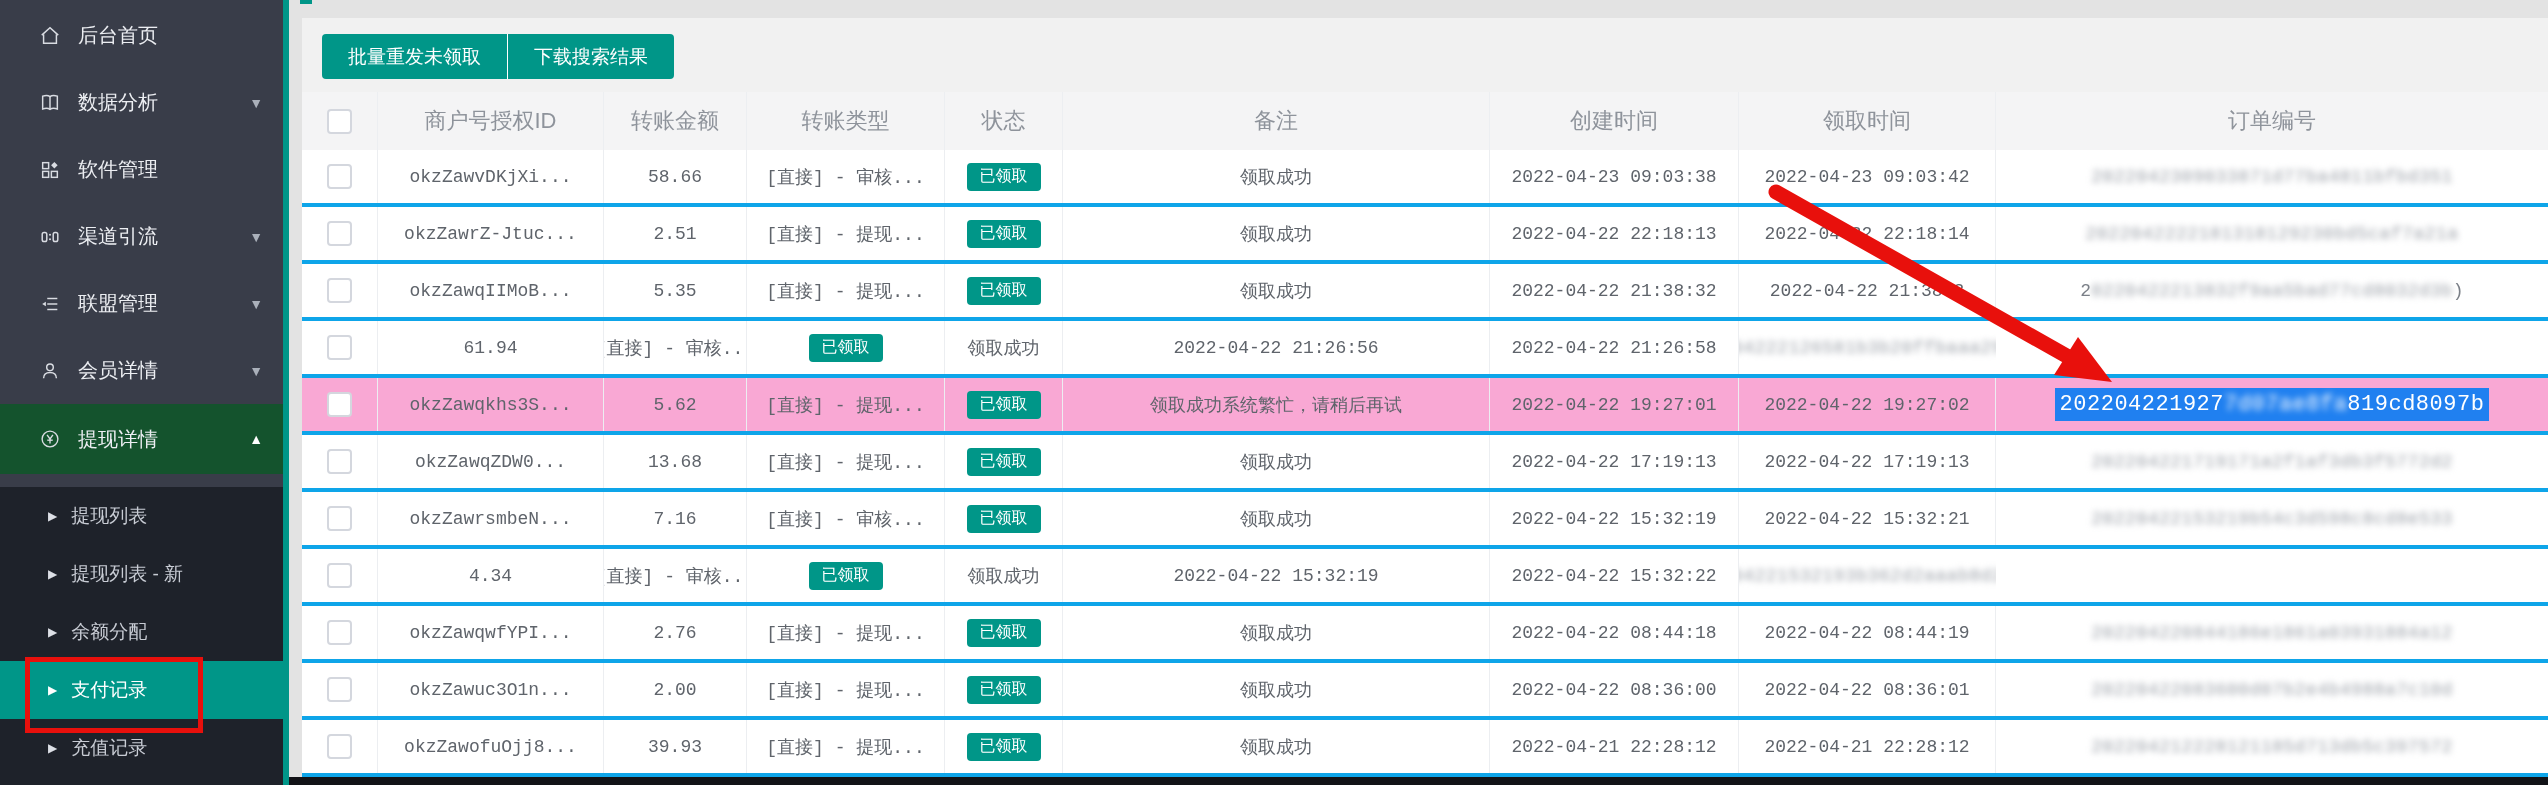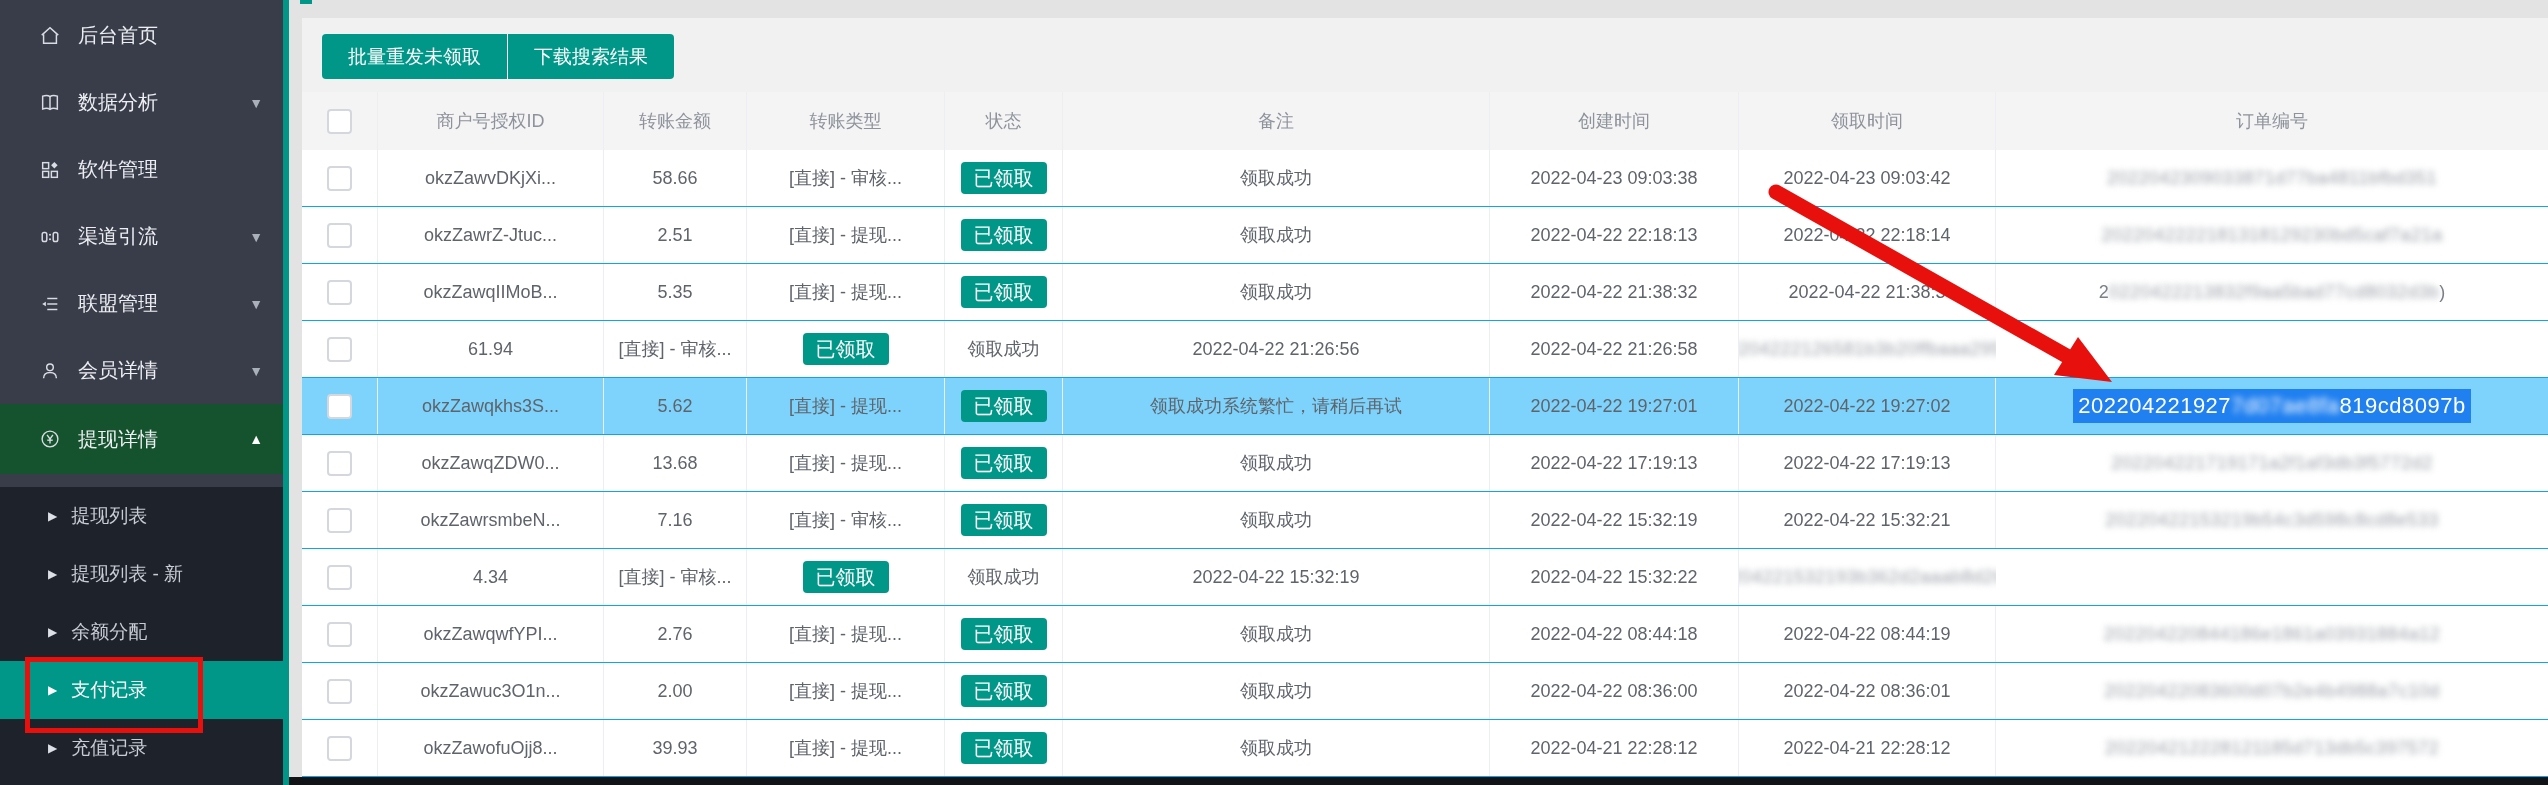--- a/index.html
+++ b/index.html
@@ -28,27 +28,27 @@
   .card { position:absolute; left:302px; top:18px; width:2246px; height:767px; background:#f1f1f1; }
   .tab-mark { position:absolute; left:300px; top:0; width:12px; height:4px; background:#009688; }
   .btn-group { position:absolute; left:322px; top:34px; height:45px; display:flex; border-radius:4px; overflow:hidden; z-index:3; }
   .btn { background:#009688; color:#fff; font-size:19px; border:none; display:flex; align-items:center; justify-content:center; padding:0 26px; cursor:pointer; white-space:nowrap; }
   .btn.second { border-left:1px solid #ffffff; }
 
   
   .table { position:absolute; left:302px; top:92px; width:2246px; z-index:2; background:#fff; }
   .tr { display:grid; grid-template-columns:76px 226px 143px 198px 118px 427px 249px 257px 552px; }
   .thead .tr { height:58px; background:#f4f4f5; }
-  .tbody .tr { height:57px; background:#ffffff; border-bottom:1px solid #0ea5e9; }
-  .tbody .tr.hovered { background:#7dd3fc; }
+  .tbody .tr { height:57px; background:#ffffff; border-bottom:4px solid #0ea5e9;font-family:Liberation Mono, monospace; }
+  .tbody .tr.hovered { background:#f9a8d4; }
   .td { display:flex; align-items:center; justify-content:center; border-right:1px solid #eceef1; overflow:hidden; color:#5f646b; font-size:18px; white-space:nowrap; }
   .td:last-child { border-right:none; }
-  .thead .td { color:#8e939b; font-size:18px; }
+  .thead .td { color:#8e939b; font-size:22px; }
   .checkbox { width:25px; height:25px; background:#fff; border:2px solid #d4d7de; border-radius:4px; cursor:pointer; }
-  .badge { background:#009688; color:#fff; font-size:20px; padding:6px 13px; border-radius:4px; line-height:1; }
+  .badge { background:#009688; color:#fff; font-size:16px; padding:6px 13px; border-radius:4px; line-height:1; }
   .blurred { filter:blur(3px); color:#9ba0a8; letter-spacing:.5px; }
   .order-plain { color:#7a7f87; }
   .sel-wrap { background:#2080f0; color:#fff; display:flex; align-items:center; padding:4px 5px; font-size:22px; letter-spacing:.5px; }
   .sel-wrap .mid { filter:blur(3px); color:#ffffff; }
 
   .bottom-bar { position:absolute; left:289px; top:777px; width:2259px; height:8px; background:#121317; z-index:4; }
   .arrow-overlay { position:absolute; left:0; top:0; width:2548px; height:785px; z-index:7; pointer-events:none; }
 </style>
 </head>
 <body>

